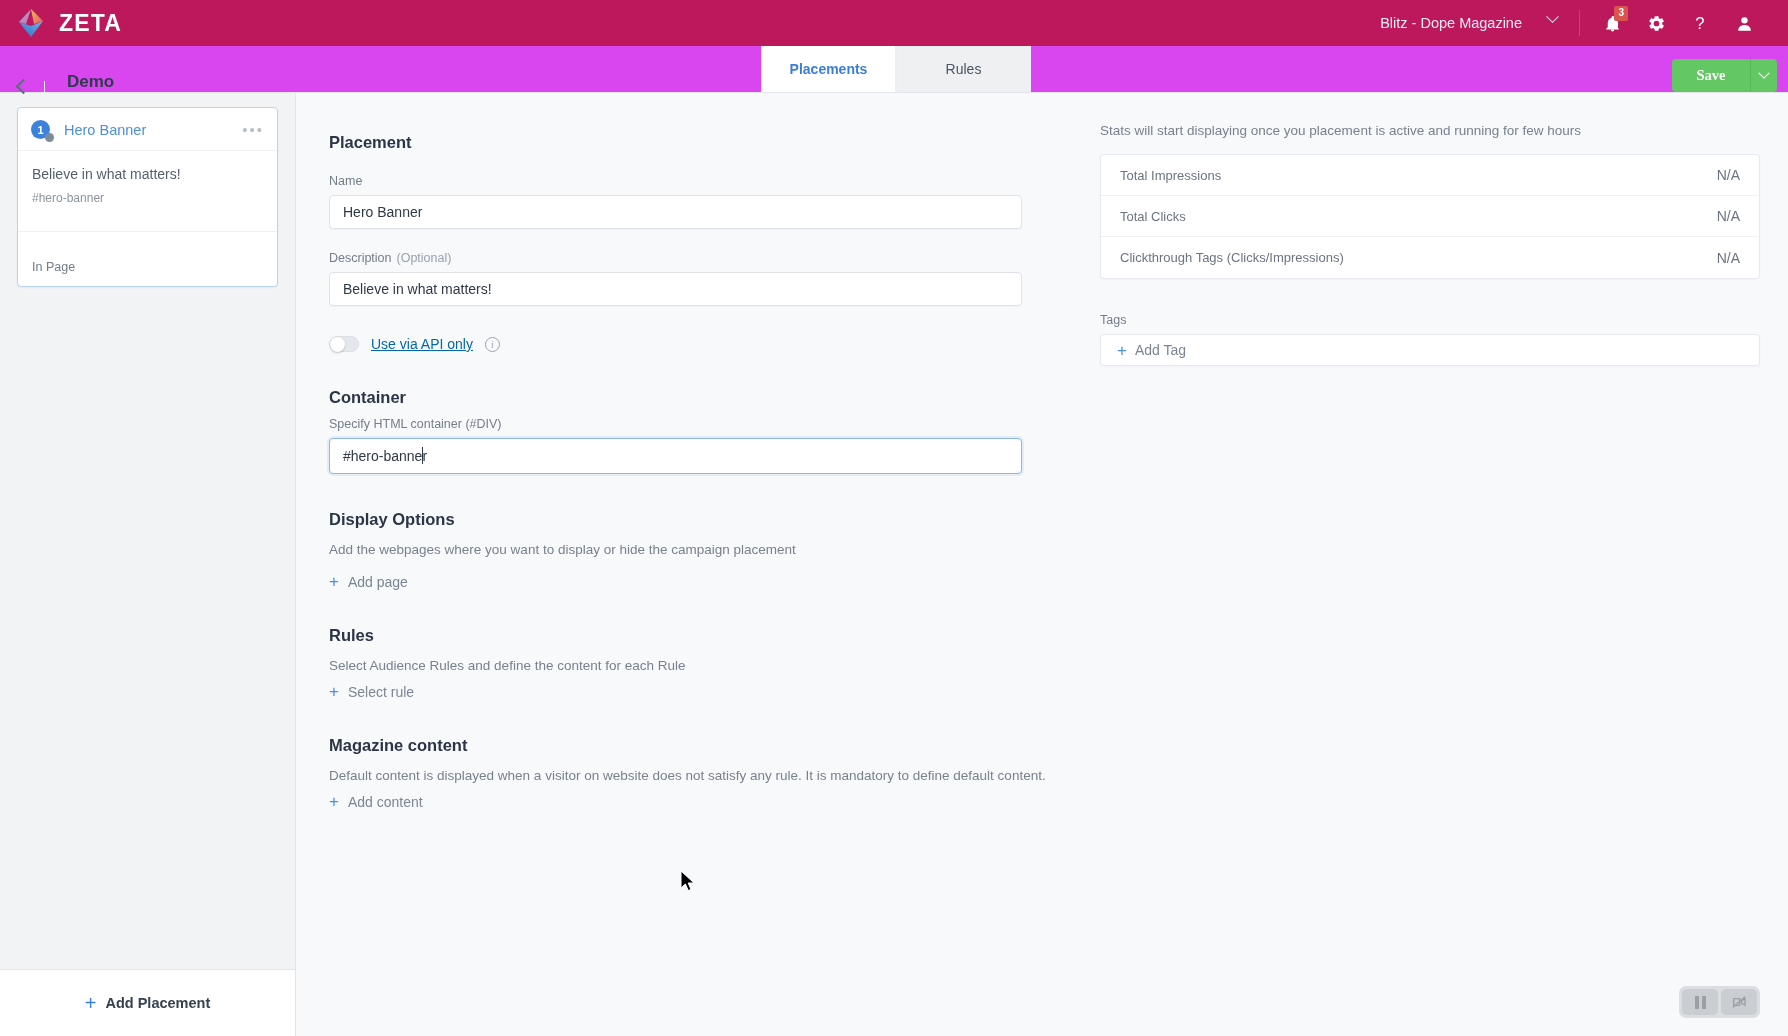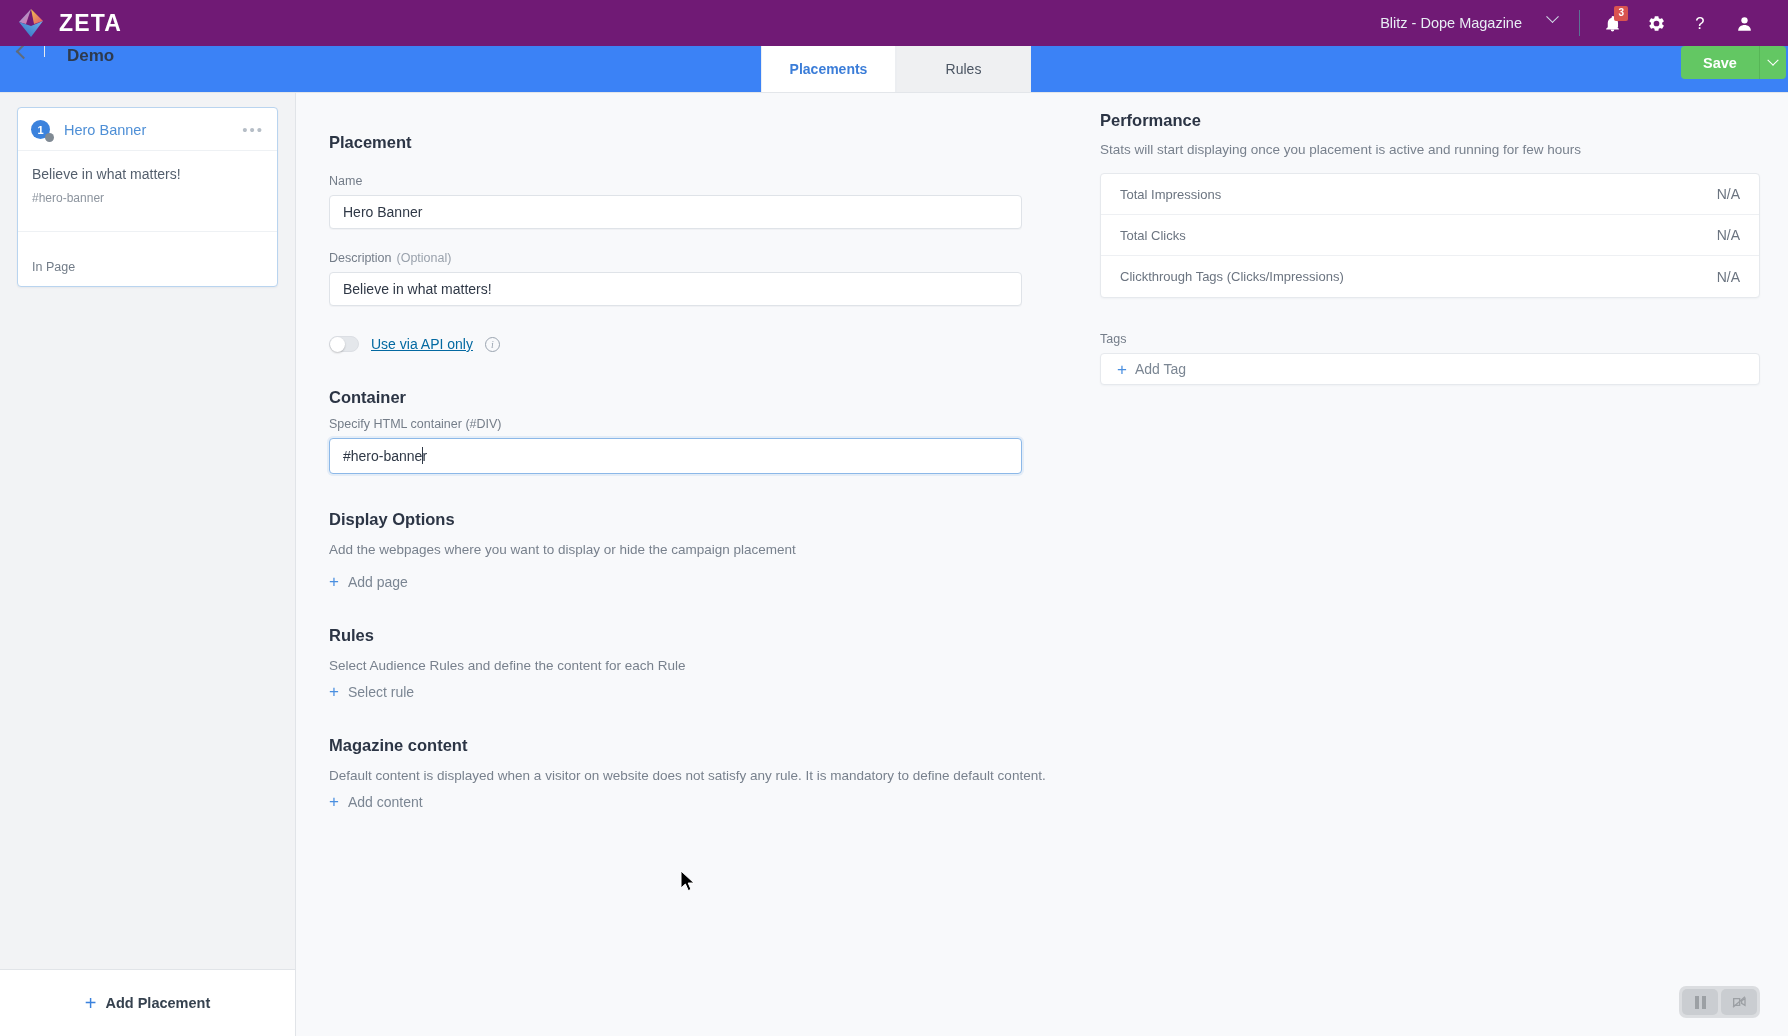--- a/index.html
+++ b/index.html
@@ -6,21 +6,21 @@
   html, body {
     width: 1788px; height: 1036px;
     font-family: "Liberation Sans", sans-serif;
     background: #f7f8fa;
     overflow: hidden;
   }
   .app { position: relative; width: 1788px; height: 1036px; display: flex; flex-direction: column; }
 
   
   .navbar {
-    height: 46px; background: #701a75; flex: 0 0 46px;
+    height: 46px; background: #be185d; flex: 0 0 46px;
     display: flex; align-items: center; padding: 0 22px 0 14px;
     position: relative; z-index: 20;
   }
   .brand { display: flex; align-items: center; gap: 11px; }
   .brand-logo { width: 34px; height: 34px; position: relative; }
   .brand-name { color: #fff; font-size: 23px; font-weight: bold; letter-spacing: 1.2px; }
   .nav-right { margin-left: auto; display: flex; align-items: center; gap: 0; }
   .account { color: #e8edf4; font-size: 14.5px; display: flex; gap: 26px; padding-right: 22px; cursor: pointer; }
   .nav-sep { width: 1px; height: 26px; background: #5c7394; margin-right: 10px; }
   .nav-icon {
@@ -28,34 +28,34 @@
     color: #fff; position: relative; cursor: pointer;
   }
   .badge {
     position: absolute; top: 6px; right: 6px; background: #d9534f; color: #fff;
     font-size: 10px; line-height: 1; border-radius: 2px; padding: 2px 4px 3px; font-weight: bold;
   }
   .chev-down { width: 9px; height: 9px; border-right: 1.6px solid #cfd9e6; border-bottom: 1.6px solid #cfd9e6; transform: rotate(45deg) translate(-2px,-2px); }
 
   
   .subheader {
-    height: 47px; flex: 0 0 47px; background: #3b82f6; position: relative;
-    display: flex; align-items: flex-start; border-bottom: 1px solid #e3e6ea; z-index: 10;
+    height: 47px; flex: 0 0 47px; background: #d946ef; position: relative;
+    display: flex; align-items: flex-end; border-bottom: 1px solid #e3e6ea; z-index: 10;
   }
   .back-btn { width: 45px; display: flex; align-items: center; justify-content: center; cursor: pointer; border-right: 1px solid #e6e9ee; }
   .chev-left { width: 11px; height: 11px; border-left: 2px solid #5f6b7c; border-bottom: 2px solid #5f6b7c; transform: rotate(45deg); margin-left: 3px; }
   .page-title { display: flex; align-items: center; padding-left: 22px; font-size: 17px; color: #2e3a4d; font-weight: 600; }
   .tabs { position: absolute; left: 761px; top: 0; bottom: 0; display: flex; }
   .tab {
     width: 135px; display: flex; align-items: center; justify-content: center;
     font-size: 14px; cursor: pointer; border-left: 1px solid #eceef1; border-right: 1px solid #eceef1;
   }
   .tab.active { background: #ffffff; color: #3b7dd8; font-weight: bold; }
   .tab.inactive { background: #eff0f2; color: #4b5563; }
-  .save-wrap { margin-left: auto; display: flex; align-items: center; padding-right: 2px; }
+  .save-wrap { margin-left: auto; display: flex; align-items: center; padding-right: 11px; font-family: Liberation Serif, serif; }
   .save-btn {
     background: #63c763; color: #fff; font-size: 14.5px; font-weight: bold;
     height: 33px; width: 78px; display: flex; align-items: center; justify-content: center;
     border-radius: 4px 0 0 4px; cursor: pointer;
   }
   .save-caret {
     background: #63c763; width: 27px; height: 33px; border-radius: 0 4px 4px 0; cursor: pointer;
     display: flex; align-items: center; justify-content: center; border-left: 1px solid #57b657;
   }
   .caret-white { width: 8px; height: 8px; border-right: 1.8px solid #fff; border-bottom: 1.8px solid #fff; transform: rotate(45deg) translate(-2px,-2px); }
@@ -335,21 +335,20 @@
           <div class="sec-sub" style="white-space:nowrap;">Default content is displayed when a visitor on website does not satisfy any rule. It is mandatory to define default content.</div>
           <div class="link-add" style="margin-top:10px;">
             <span class="plus">+</span>
             <span class="link-add-label">Add content</span>
           </div>
         </div>
 
       </div>
 
       <div class="col-right">
-        <h2 class="sec">Performance</h2>
         <div class="sec-sub" style="margin-top:12px;">Stats will start displaying once you placement is active and running for few hours</div>
 
         <div class="perf-table">
           <div class="perf-row">
             <span class="perf-key">Total Impressions</span>
             <span class="perf-val">N/A</span>
           </div>
           <div class="perf-row">
             <span class="perf-key">Total Clicks</span>
             <span class="perf-val">N/A</span>

